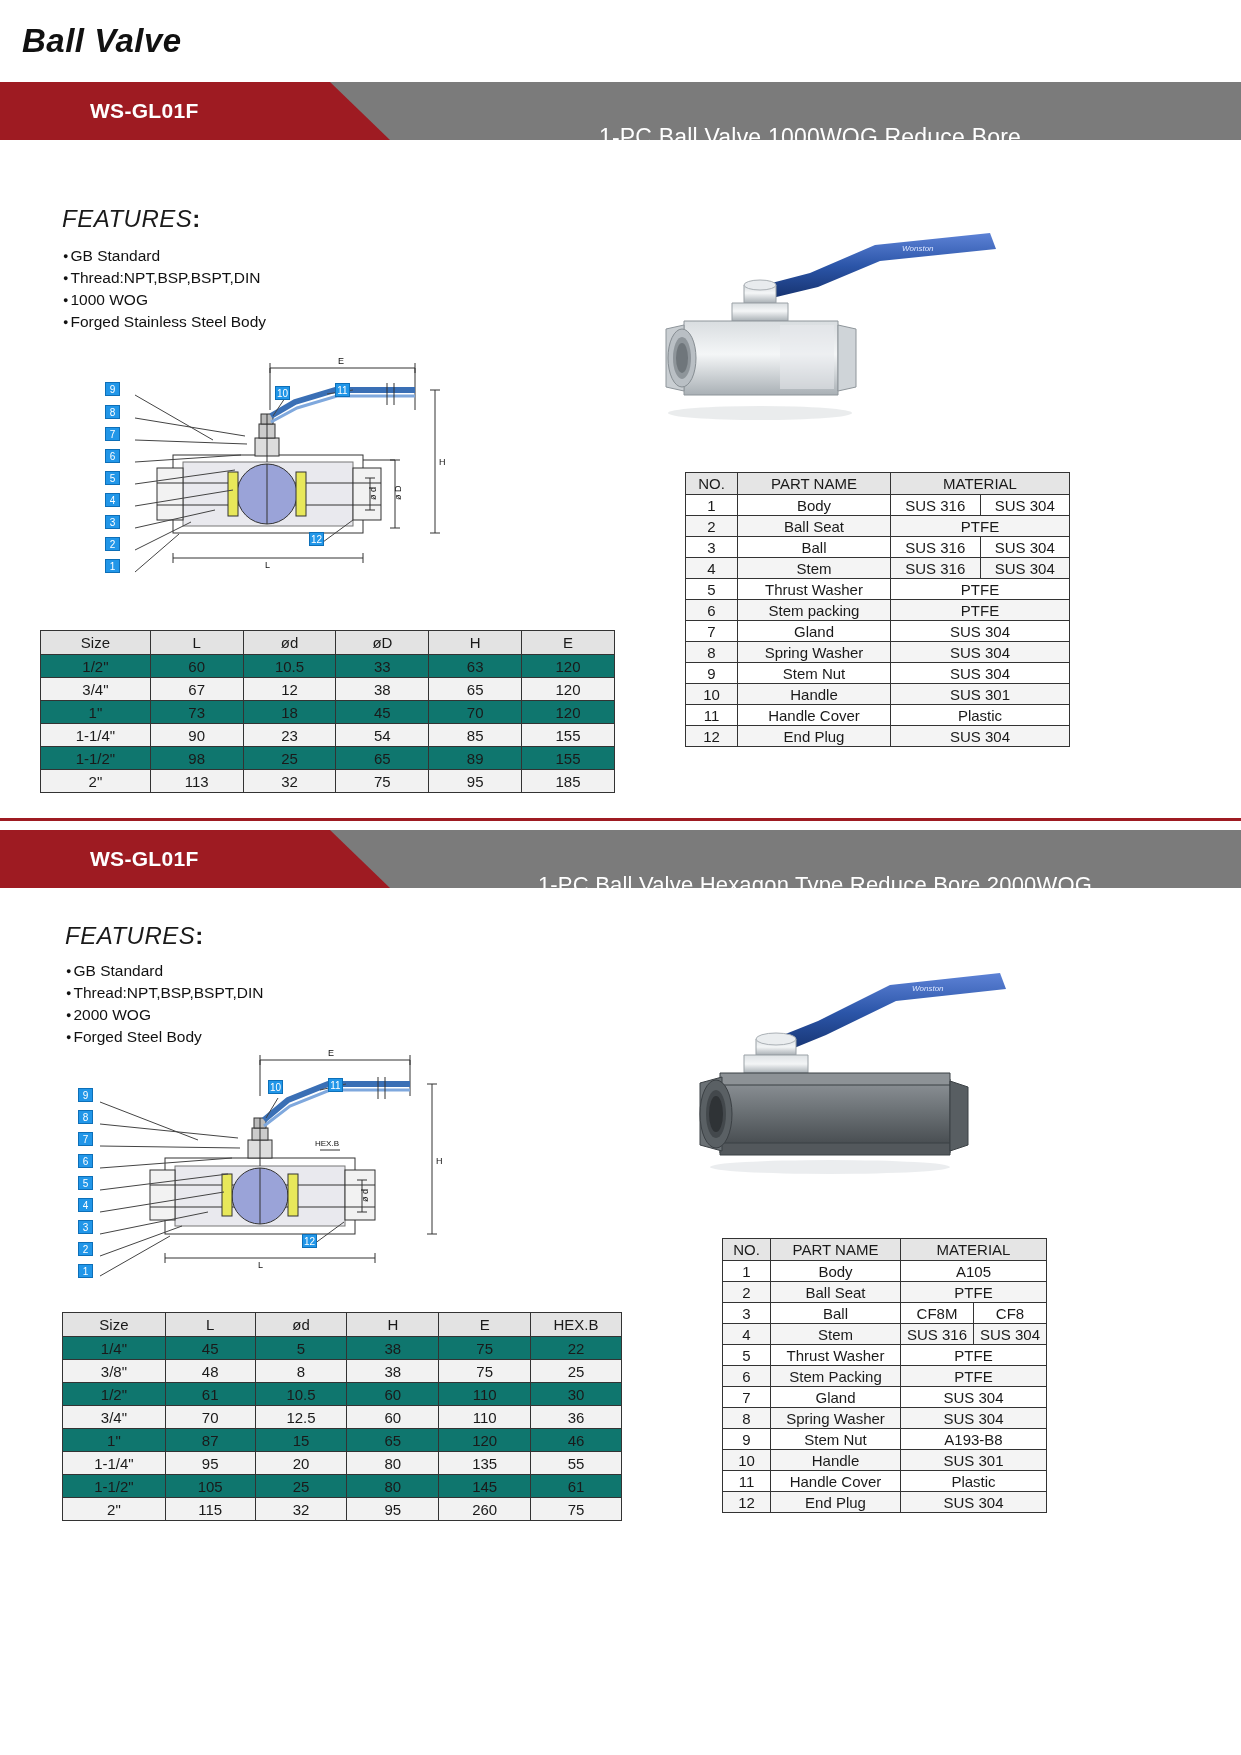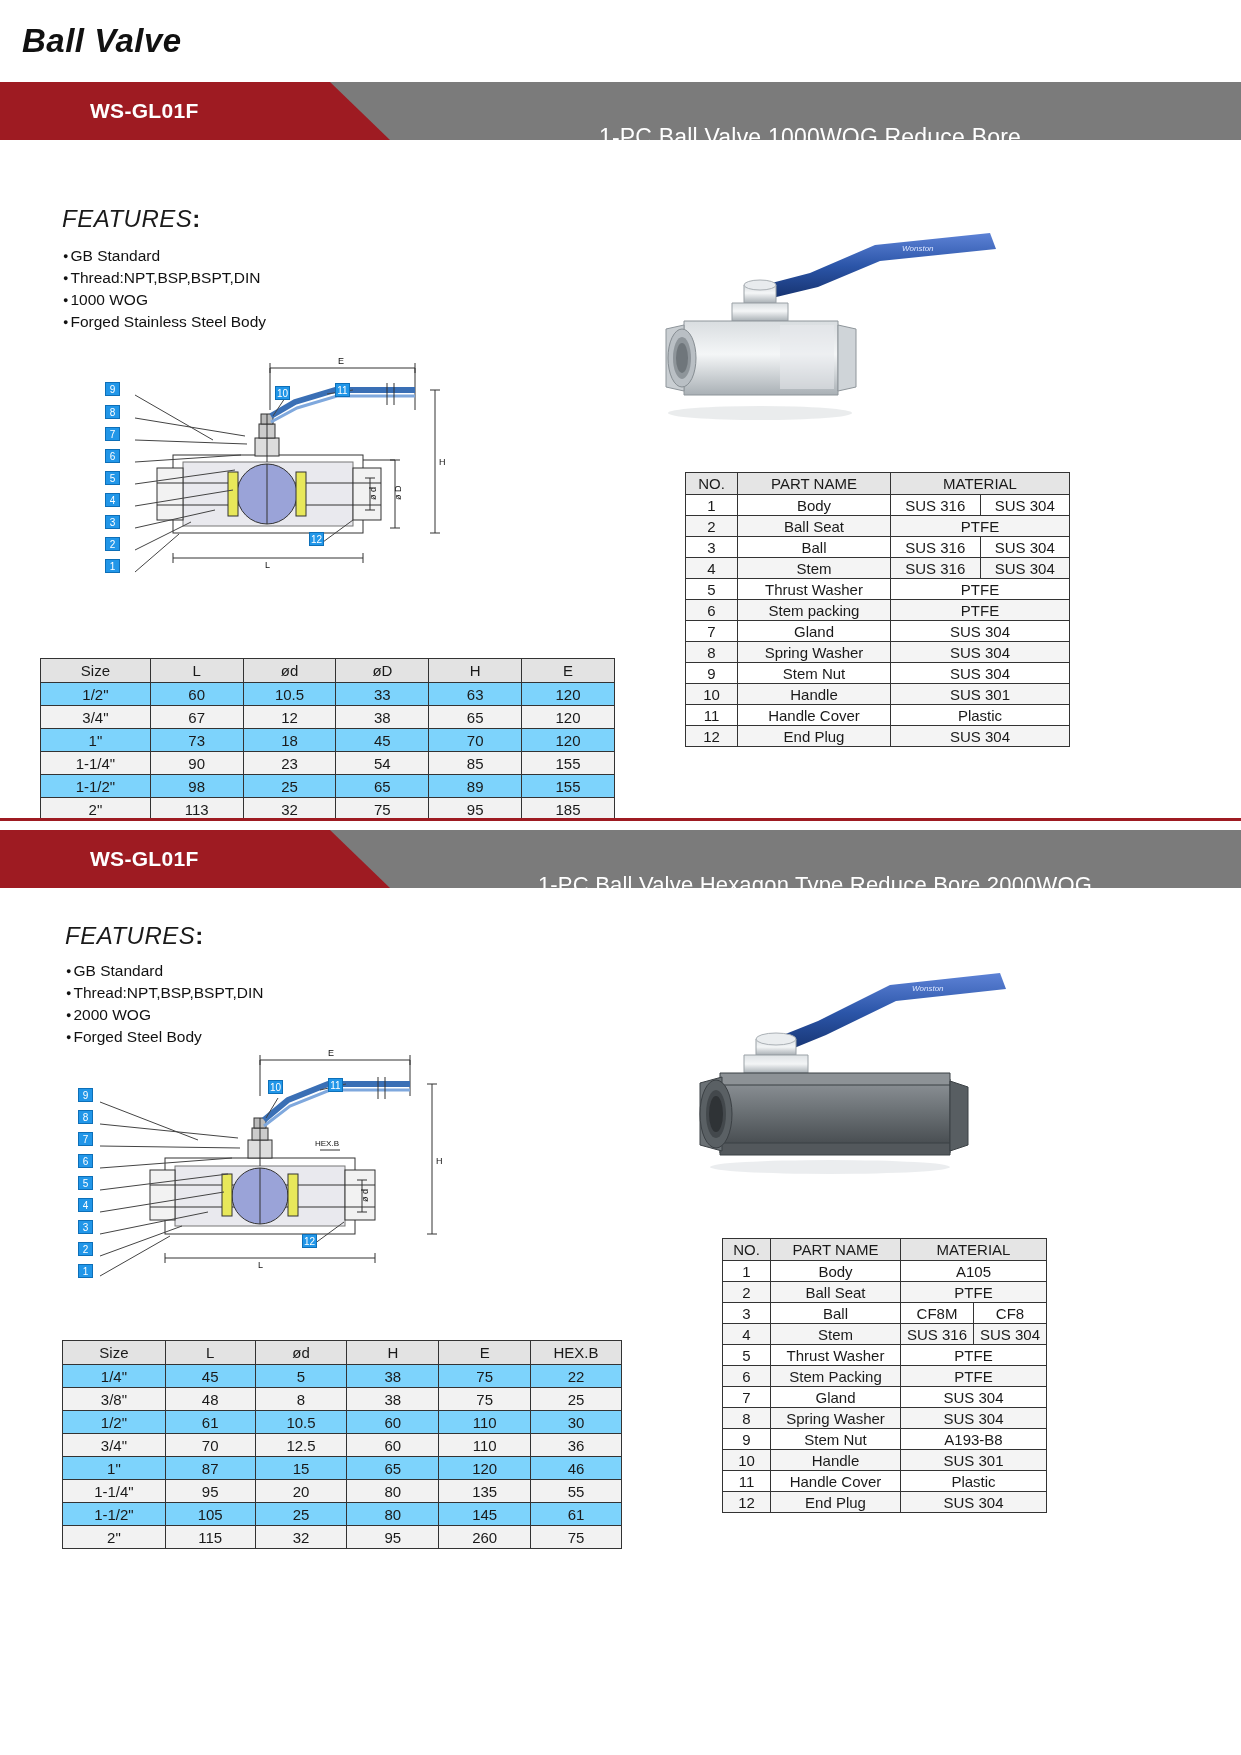--- a/index.html
+++ b/index.html
@@ -58,21 +58,21 @@
     position: absolute;
     font-size: 15.5px;
     line-height: 22px;
     color: #111;
   }
   .features-list div::before { content: "\25CF"; font-size: 9px; vertical-align: 2px; margin-right: 2px; }
 
   
   table { border-collapse: collapse; font-size: 15px; }
   table td, table th { border: 1px solid #333; text-align: center; font-weight: normal; padding: 1px 4px; }
-  .size-table { position: absolute; background: #7dd3fc; margin-top: 28px; }
+  .size-table { position: absolute; background: #0f766e; }
   .size-table th { background: #e3e3e3; font-size: 15px; height: 24px; }
   .size-table td { height: 23px; }
   .size-table tr:nth-child(even) td { background: #f2f2f2; }
   .parts-table { position: absolute; background: #fff; }
   .parts-table th { background: #e5e5e5; height: 22px; font-size: 15px; }
   .parts-table td { height: 21px; }
   .parts-table tr:nth-child(even) td { background: #f4f4f4; }
 
   
   .drawing { position: absolute; }

